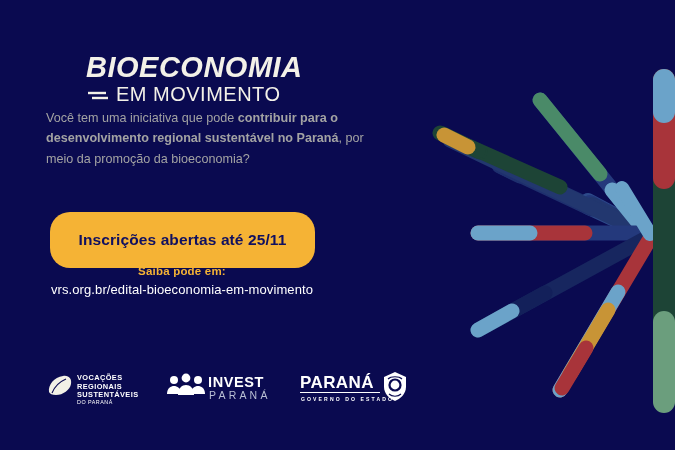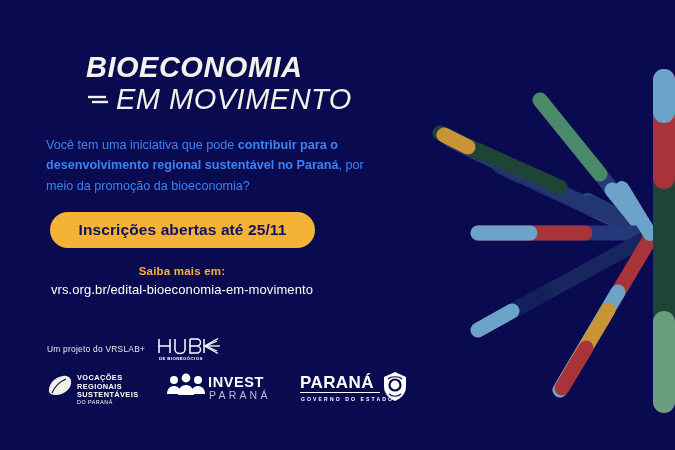--- a/index.html
+++ b/index.html
@@ -48,49 +48,48 @@
     margin-top: 2px;
   }
   .speedlines {
     display: inline-block;
     width: 26px;
     height: 18px;
     margin-right: 4px;
     flex: none;
   }
   .headline-l2 {
-    font-size: 29px;
+    font-size: 20px;
     font-weight: 400;
-    font-style: italic;
     letter-spacing: 0.5px;
     color: #f3f1e8;
     line-height: 1.04;
     white-space: nowrap;
   }
 
   
   .bodycopy {
     position: absolute;
     left: 46px;
-    top: 135px;
+    top: 108px;
     width: 330px;
     font-size: 12.6px;
     line-height: 1.62;
-    color: #3b82f6;
+    color: #a3a3a3;
     font-weight: 400;
   }
   .bodycopy b { font-weight: 700; }
 
   
   .cta {
     position: absolute;
     left: 50px;
     top: 212px;
     width: 265px;
-    height: 36px;
+    height: 56px;
     border-radius: 20px;
     background: #f5b335;
     color: #101060;
     font-size: 15.5px;
     font-weight: 700;
     display: flex;
     align-items: center;
     justify-content: center;
     letter-spacing: 0.1px;
     border: none;
@@ -245,43 +244,24 @@
       </svg>
       <div class="headline-l2">EM MOVIMENTO</div>
     </div>
   </div>
 
   <div class="bodycopy"><span>Você tem uma iniciativa que pode </span><b>contribuir para o desenvolvimento regional sustentável no Paraná</b><span>, por meio da promoção da bioeconomia?</span></div>
 
   <button class="cta">Inscrições abertas até 25/11</button>
 
   <div class="saiba">
-    <div class="saiba-label">Saiba mais em:</div>
+    <div class="saiba-label">Saiba pode em:</div>
     <div class="saiba-url">vrs.org.br/edital-bioeconomia-em-movimento</div>
   </div>
 
-  <div class="credit">
-    <span class="credit-text">Um projeto do VRSLAB+</span>
-    <svg class="hub-logo" width="68" height="26" viewBox="0 0 68 26" aria-hidden="true">
-      <g fill="none" stroke="#ffffff" stroke-width="1.5">
-        <path d="M3 3 L3 17 M3 10 L14 10 M14 3 L14 17"></path>
-        <path d="M19 3 L19 13.5 A5 4 0 0 0 29 13.5 L29 3"></path>
-        <path d="M34 3 L34 17 L41 17 A3.4 3.4 0 0 0 41 10 L34 10 M41 10 A3.4 3.4 0 0 0 41 3 L34 3"></path>
-        <path d="M48 3 L48 17"></path>
-      </g>
-      <g stroke="#ffffff" stroke-width="1.3" fill="none">
-        <path d="M48.5 10 L62 2.5"></path>
-        <path d="M48.5 10 L62 17.5"></path>
-        <path d="M50 10 L64 10"></path>
-        <path d="M50 10 L61 5"></path>
-        <path d="M50 10 L61 15"></path>
-      </g>
-      <text x="3" y="24" fill="#ffffff" font-family="'Liberation Sans',sans-serif" font-size="4.4" font-weight="700" letter-spacing="0.35">DE BIONEGÓCIOS</text>
-    </svg>
-  </div>
 
   <div class="logos">
 
     <svg class="logo-vrs" width="96" height="36" viewBox="0 0 96 36" aria-hidden="true">
       <g>
         <path d="M5 22 C4 15 10 7 19 6 C25 5 28 9 27 14 C26 20 19 25 12 25 C8 25 6 24 5 22 Z" fill="#f2f0e6"></path>
         <path d="M8 23 C10 18 15 12 22 9" stroke="#0a0a50" stroke-width="1.1" fill="none"></path>
       </g>
       <g fill="#ffffff" font-family="'Liberation Sans',sans-serif" font-weight="700" font-size="7.4" letter-spacing="0.4">
         <text x="33" y="10">VOCAÇÕES</text>

